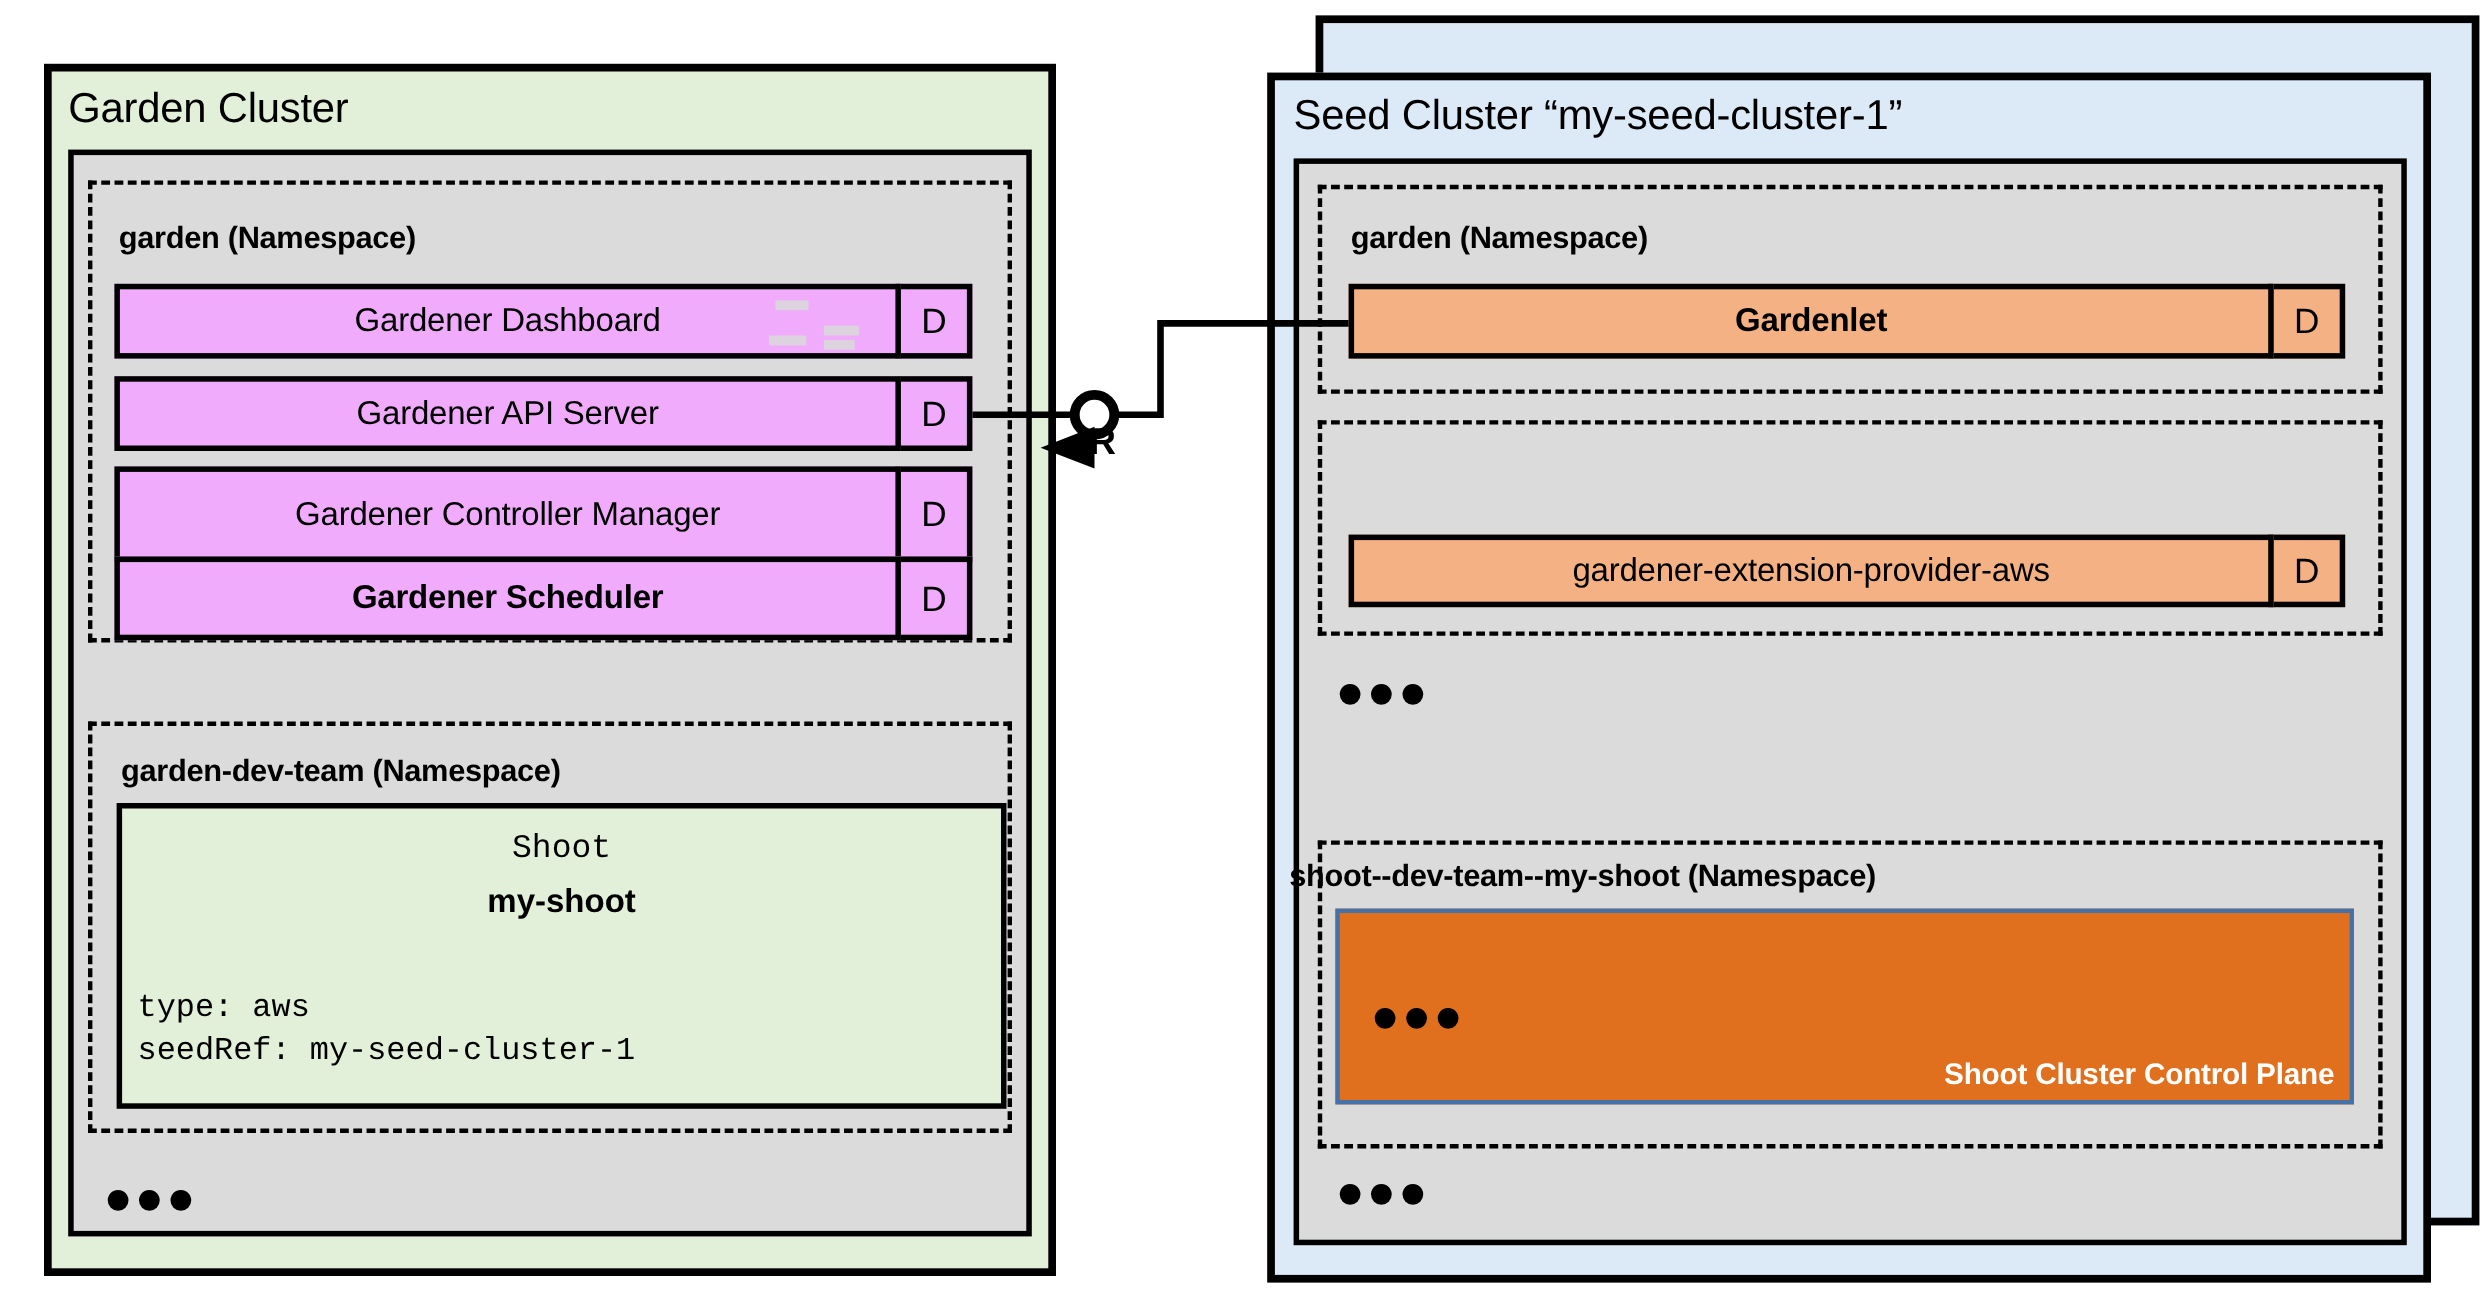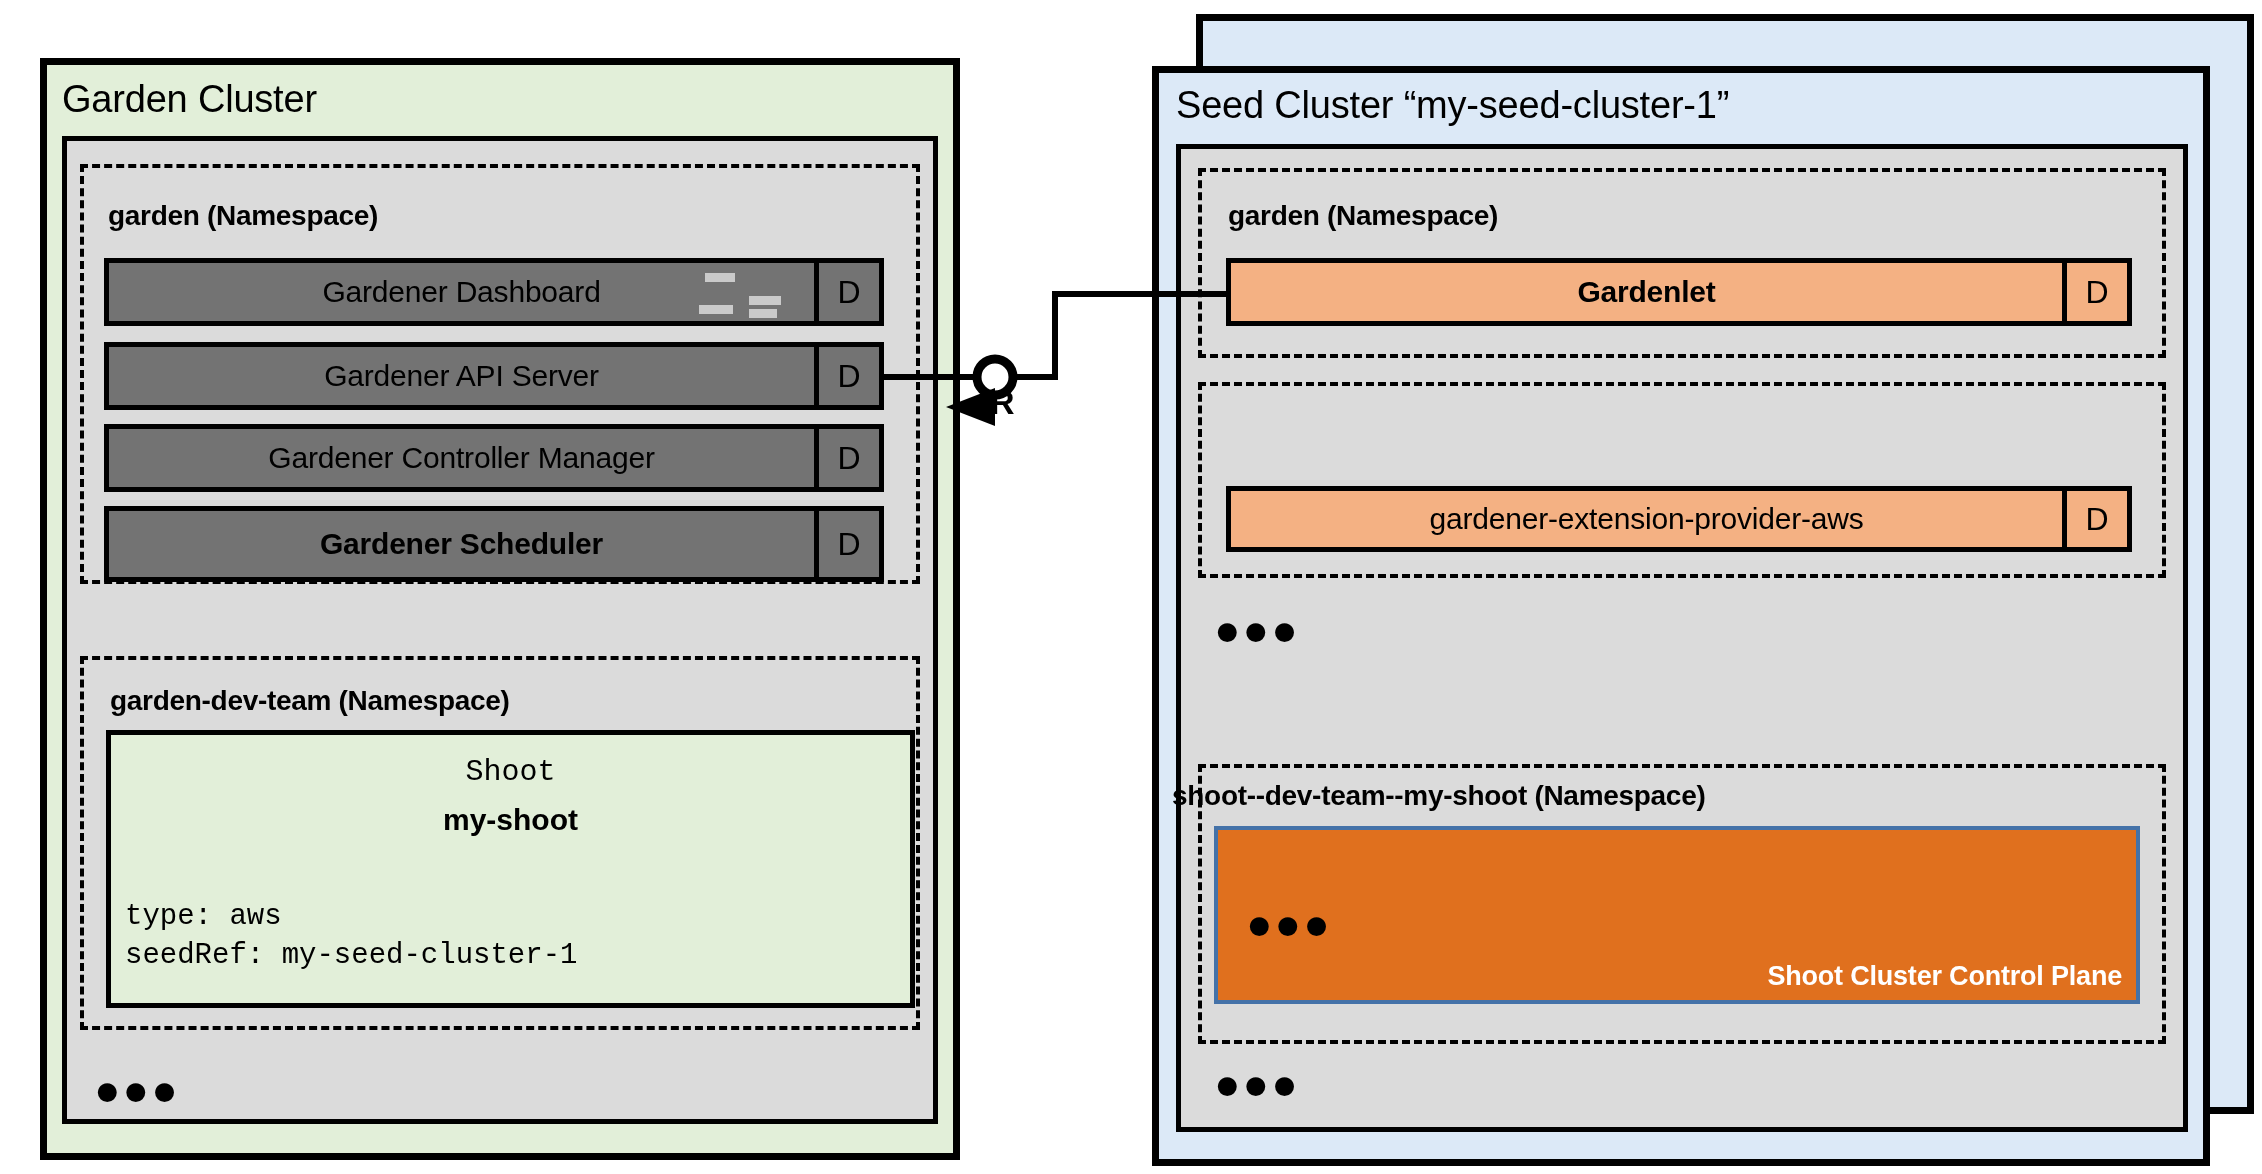--- a/index.html
+++ b/index.html
@@ -72,21 +72,21 @@
   .comp-badge {
     flex: 0 0 auto;
     border: 5px solid #000000;
     border-left-width: 5px;
     margin-left: -5px;
     display: flex;
     align-items: center;
     justify-content: center;
     width: 60px;
   }
-  .fill-green { background: #737373; }
+  .fill-green { background: #f0abfc; }
   .fill-orange { background: #f4b183; }
 
   .comp-label {
     font-size: 30px;
     color: #000000;
     white-space: nowrap;
     letter-spacing: -0.2px;
   }
   .comp-label.bold { font-weight: bold; }
   .badge-label {
@@ -205,21 +205,21 @@
 
   <div class="comp-row" style="left:104px; top:342px; width:780px; height:68px;">
     <div class="comp-main fill-green">
       <span class="comp-label">Gardener API Server</span>
     </div>
     <div class="comp-badge fill-green">
       <span class="badge-label">D</span>
     </div>
   </div>
 
-  <div class="comp-row" style="left:104px; top:424px; width:780px; height:68px;">
+  <div class="comp-row" style="left:104px; top:424px; width:780px; height:87px;">
     <div class="comp-main fill-green">
       <span class="comp-label">Gardener Controller Manager</span>
     </div>
     <div class="comp-badge fill-green">
       <span class="badge-label">D</span>
     </div>
   </div>
 
   <div class="comp-row" style="left:104px; top:506px; width:780px; height:76px;">
     <div class="comp-main fill-green">

